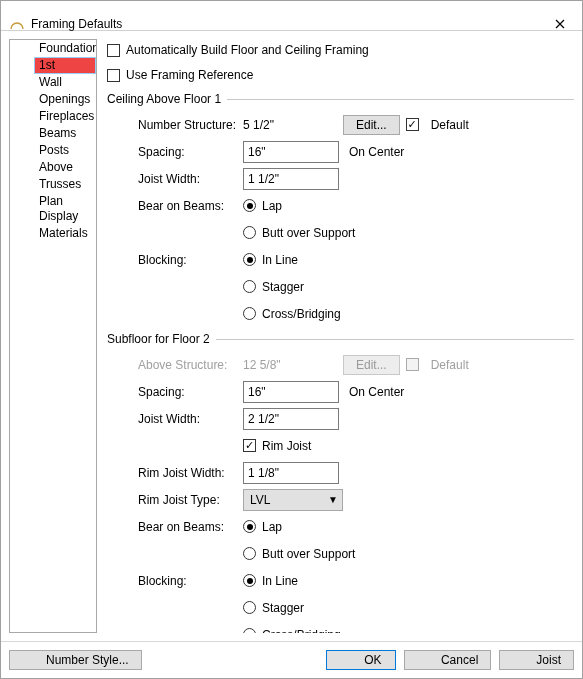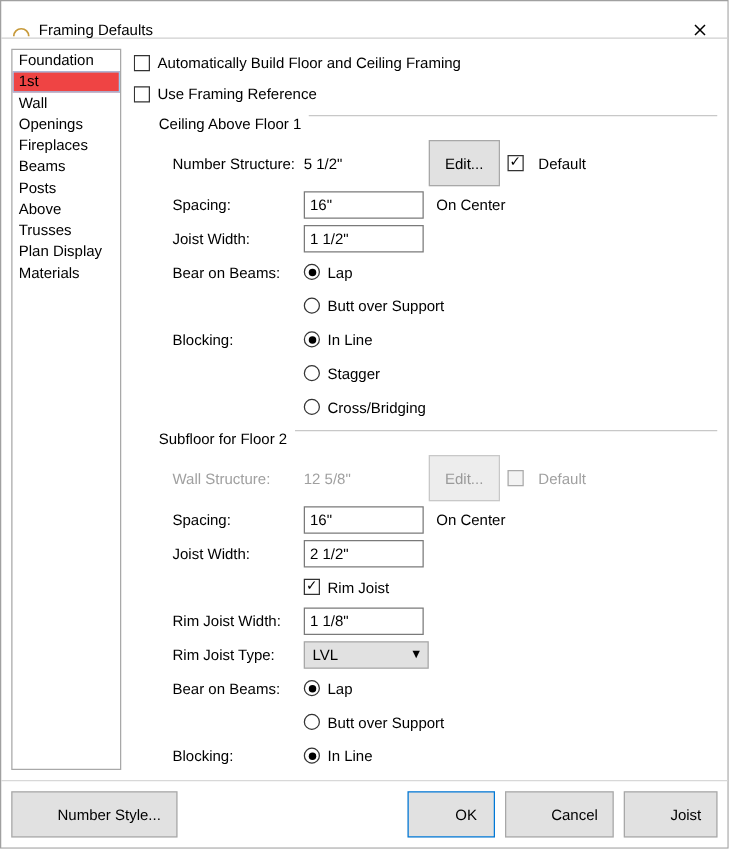--- a/index.html
+++ b/index.html
@@ -48,20 +48,21 @@
   .sidebar {
     width: 88px;
     border: 1px solid #a8a8a8;
     background: #fff;
     overflow: auto;
   }
   .sidebar .item {
     padding: 1px 5px;
     line-height: 15px;
     cursor: default;
+    margin-left: 24px;
   }
   .sidebar .item.selected {
     background: #ef4444;
     border: 1px solid #99ccf3;
     padding: 0 4px;
   }
   .main {
     flex: 1;
     overflow: hidden;
     position: relative;
@@ -78,23 +79,23 @@
     margin-right: 6px;
     background: #fff;
     display: inline-flex; align-items: center; justify-content: center;
     font-size: 10px; line-height: 1;
   }
   .chk.checked::after { content: "✓"; color: #000; font-size: 11px; }
   .chk.disabled { border-color: #aaa; background: #f3f3f3; }
   .disabled-text { color: #a0a0a0; }
   .group-title {
     display: flex;
+    align-items: center;
     margin-top: 6px;
     margin-bottom: 6px;
-    margin-left: 20px;
   }
   .group-title .label { white-space: nowrap; padding-right: 6px; }
   .group-title .line { flex: 1; height: 1px; background: #c8c8c8; }
   .form-row {
     display: flex;
     align-items: center;
     min-height: 25px;
     margin-bottom: 2px;
   }
   .form-indent { width: 31px; flex-shrink: 0; }
@@ -102,21 +103,21 @@
   .value-col { width: 100px; flex-shrink: 0; display: flex; align-items: center; }
   .text-input {
     border: 1px solid #7a7a7a;
     height: 22px;
     width: 96px;
     padding: 0 4px;
     font: inherit;
     background: #fff;
   }
   .btn {
-    height: 37px;
+    height: 20px;
     border: 1px solid #a8a8a8;
     background: #e1e1e1;
     padding: 0 12px;
     font: inherit;
     cursor: default;
     display: inline-flex; align-items: center; justify-content: center;
   }
   .btn.default { border: 1.5px solid #0078d7; }
   .btn.disabled { color: #9a9a9a; background: #ededed; border-color: #c8c8c8; }
   .static-val { display: inline-block; width: 56px; }
@@ -274,21 +275,21 @@
           </span>
       </div>
 
       <div class="group-title">
         <span class="label">Subfloor for Floor 2</span>
         <span class="line"></span>
       </div>
 
       <div class="form-row">
         <span class="form-indent"></span>
-        <span class="form-label disabled-text">Wall Structure:</span>
+        <span class="form-label disabled-text">Above Structure:</span>
         <span class="value-col">
           <span class="static-val disabled-text">12 5/8"</span>
         </span>
         <span class="btn disabled">Edit...</span>
         <span class="after-col">
           <span class="chk disabled"></span>
           <span class="disabled-text">Default</span>
         </span>
       </div>
 

